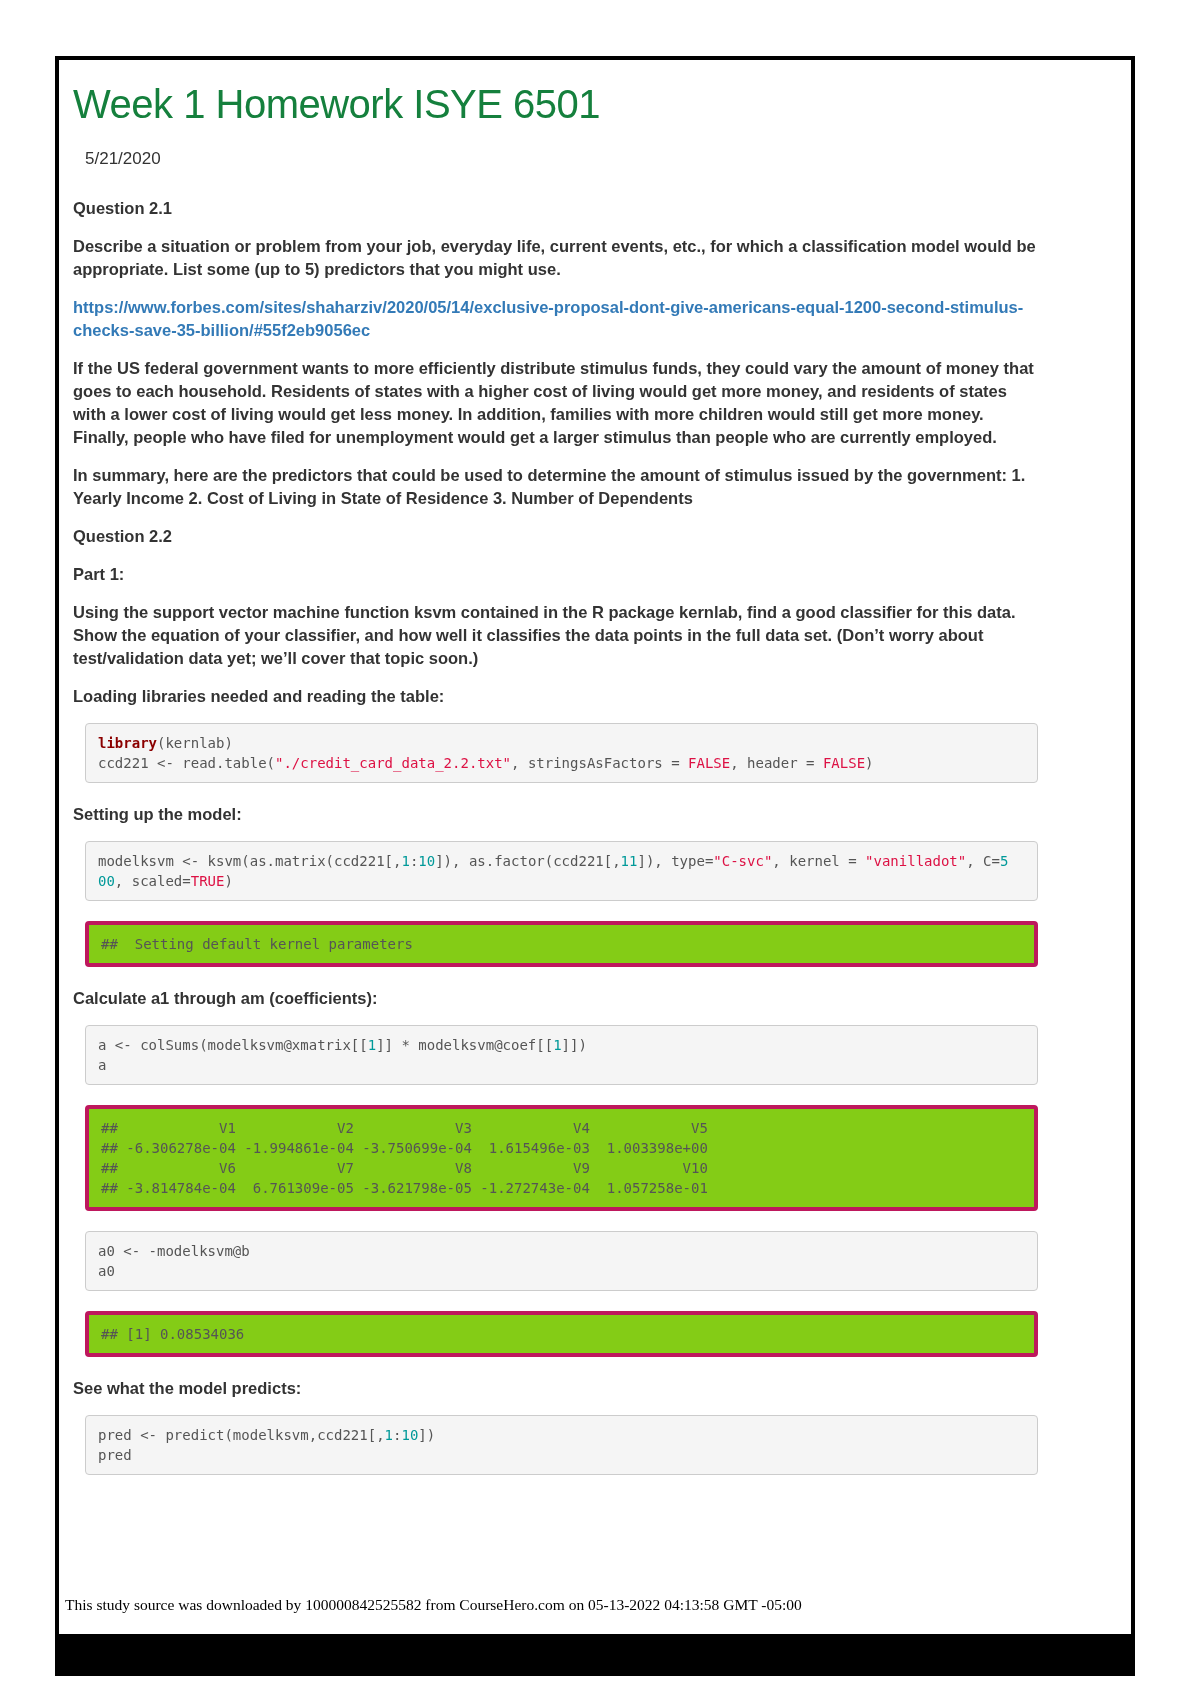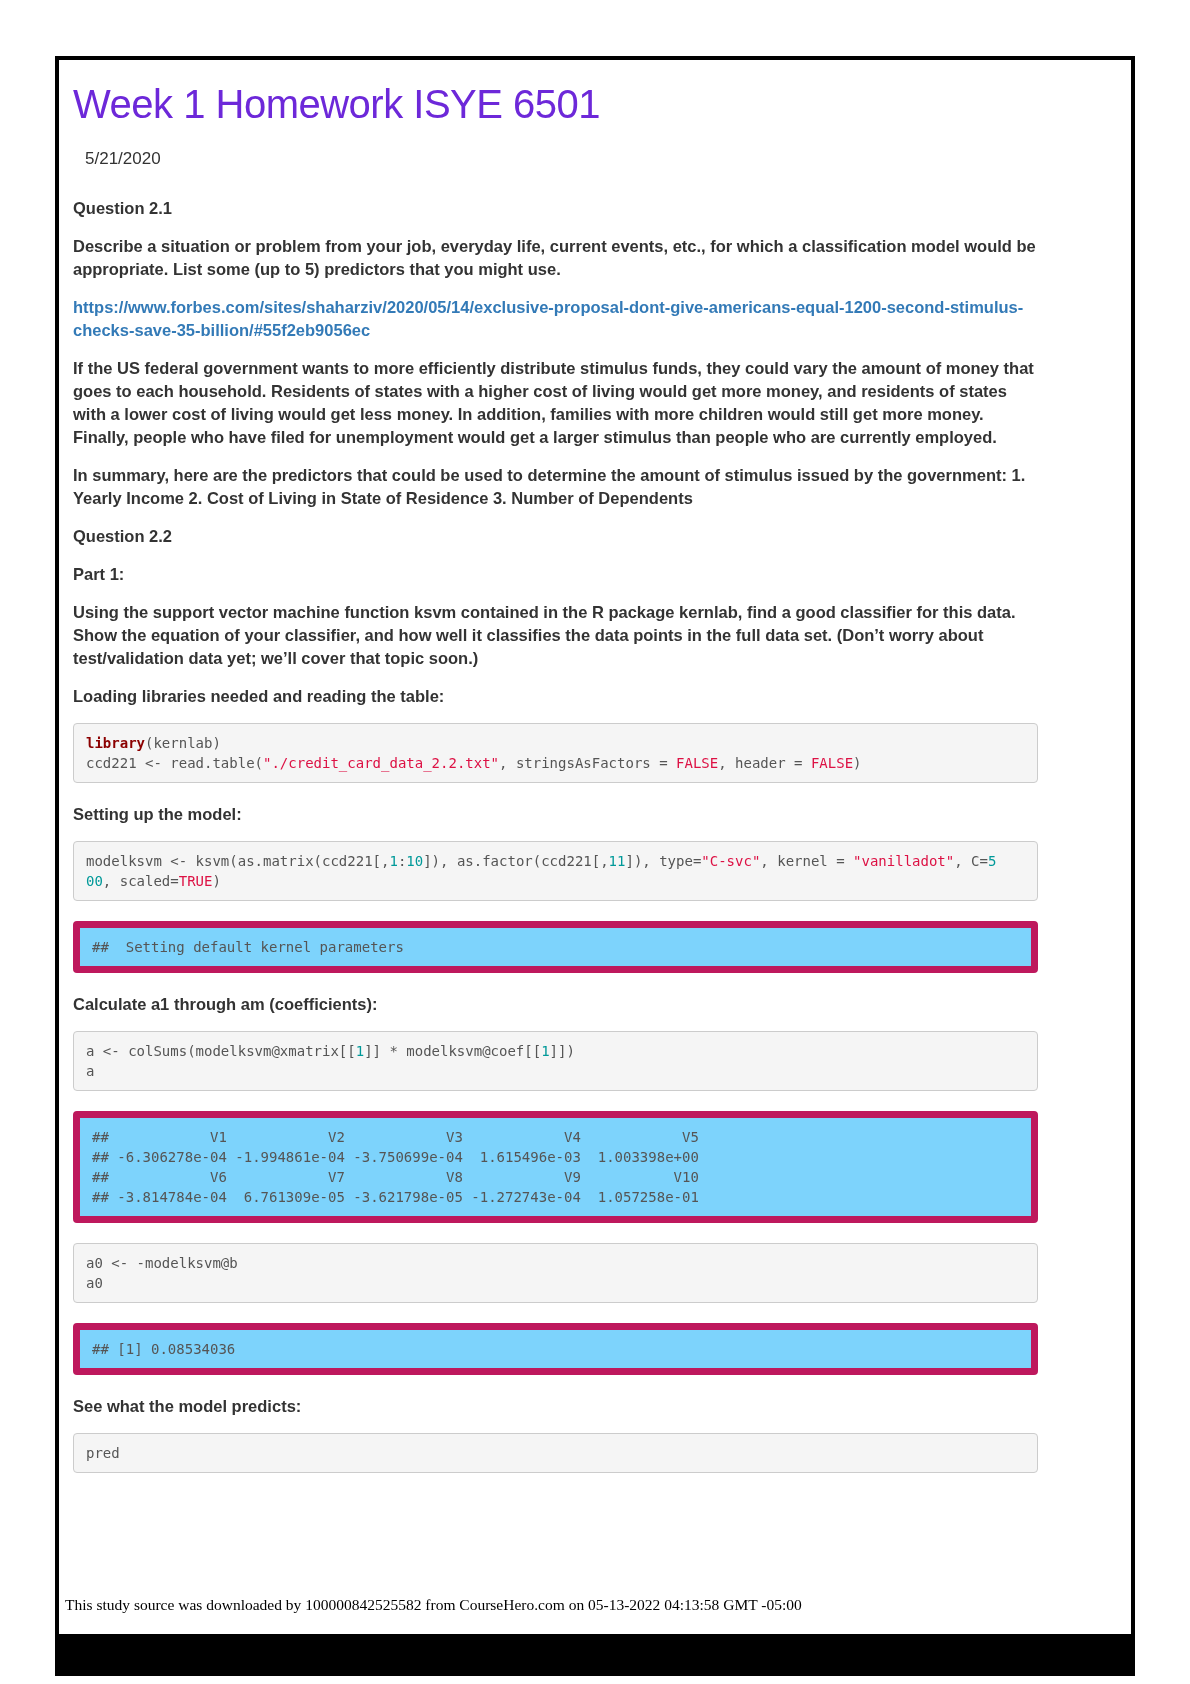--- a/index.html
+++ b/index.html
@@ -15,48 +15,48 @@
     position: relative;
     overflow: hidden;
   }
   .black-bar { height: 42px; background: #000; }
 
   .content { padding: 12px 93px 0 14px; }
 
   h1.title {
     font-size: 40px;
     font-weight: 500;
-    color: #6d28d9;
+    color: #15803d;
     margin: 10px 0 22px 0;
     letter-spacing: -0.5px;
   }
   p.date { font-size: 17px; margin: 0 0 28px 12px; color: #333; }
   p.body {
     font-size: 16.5px;
     line-height: 23px;
     margin: 8px 0 15px 0;
     color: #333;
     overflow-wrap: break-word;
     font-weight: bold;
   }
   a.link { color: #337ab7; text-decoration: none; overflow-wrap: break-word; }
 
   pre {
     font-family: "DejaVu Sans Mono", "Liberation Mono", monospace;
     font-size: 14px;
     line-height: 20px;
-    margin: 6px 0 20px 0;
+    margin: 6px 0 20px 12px;
     border-radius: 4px;
     padding: 9px 12px;
     white-space: pre;
     overflow: hidden;
     color: #555;
   }
   pre.code   { background: #f5f5f5; border: 1px solid #ccc; }
-  pre.output { background: #7dd3fc; border: 7px solid #be185d; }
+  pre.output { background: #84cc16; border: 4px solid #be185d; }
   .code-line { white-space: pre; }
 
   .tok-pl { color: #555; }
   .tok-kw { color: #8b0000; font-weight: bold; }
   .tok-st { color: #dd1144; }
   .tok-nu { color: #009999; }
   .tok-ct { color: #dd1144; }
 
   .footer {
     position: absolute;
@@ -101,19 +101,19 @@
       <pre class="code"><div class="code-line"><span class="tok-pl">a &lt;- colSums(modelksvm@xmatrix[[</span><span class="tok-nu">1</span><span class="tok-pl">]] * modelksvm@coef[[</span><span class="tok-nu">1</span><span class="tok-pl">]])</span></div><div class="code-line"><span class="tok-pl">a</span></div></pre>
       <pre class="output">##            V1            V2            V3            V4            V5
 ## -6.306278e-04 -1.994861e-04 -3.750699e-04  1.615496e-03  1.003398e+00
 ##            V6            V7            V8            V9           V10
 ## -3.814784e-04  6.761309e-05 -3.621798e-05 -1.272743e-04  1.057258e-01</pre>
 
       <pre class="code"><div class="code-line"><span class="tok-pl">a0 &lt;- -modelksvm@b</span></div><div class="code-line"><span class="tok-pl">a0</span></div></pre>
       <pre class="output">## [1] 0.08534036</pre>
 
       <p class="body">See what the model predicts:</p>
-      <pre class="code"><div class="code-line"><span class="tok-pl">pred</span></div></pre>
+      <pre class="code"><div class="code-line"><span class="tok-pl">pred &lt;- predict(modelksvm,ccd221[,</span><span class="tok-nu">1</span><span class="tok-pl">:</span><span class="tok-nu">10</span><span class="tok-pl">])</span></div><div class="code-line"><span class="tok-pl">pred</span></div></pre>
 
     </div>
     <div class="footer">This study source was downloaded by 100000842525582 from CourseHero.com on 05-13-2022 04:13:58 GMT -05:00</div>
   </div>
   <div class="black-bar"></div>
 </div>
 
 </body></html>

